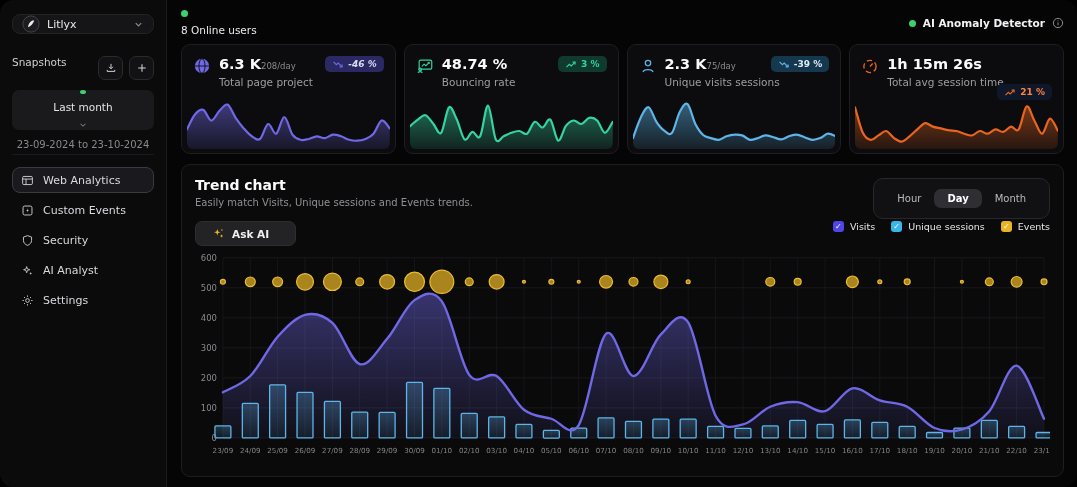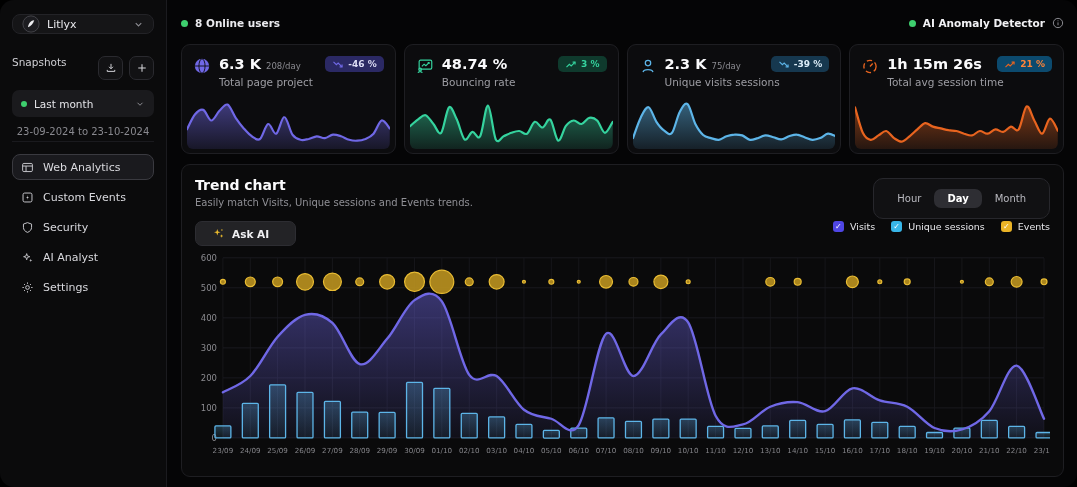--- a/index.html
+++ b/index.html
@@ -14,45 +14,45 @@
                  border-radius:8px; height:20px; padding:0 9px; cursor:pointer; }
   .proj-name { flex:1; font-size:11px; color:#e8e8ec; }
   .chev { color:#8c8c92; display:flex; }
   .create-btn { display:flex; align-items:center; justify-content:center; gap:6px; width:100%; height:28px;
                 margin-top:8px; background:transparent; border:1px solid #242428; border-radius:8px;
                 color:#d9d9de; font-size:10px; cursor:pointer; font-family:inherit; }
   .snap-row { display:flex; margin-top:22px; }
   .snap-label { flex:1; font-size:10.5px; color:#cfcfd4; }
   .icon-btn { width:25px; height:24px; border:1px solid #2a2a2f; background:#121214; border-radius:7px;
               display:flex; align-items:center; justify-content:center; margin-left:6px; cursor:pointer; color:#d5d5da; }
-  .snap-select { display:flex; align-items:center; gap:7px; background:#1a1a1d; border-radius:7px; height:27px;
-                 padding:0 9px; margin-top:10px; cursor:pointer; }
+  .snap-select { display:flex; align-items:center; gap:7px; background:#1a1a1d; border-radius:7px; height:40px;
+                 padding:0 9px; margin-top:10px; cursor:pointer;flex-direction:column; }
   .snap-select .txt { flex:1; font-size:10.5px; color:#e4e4e8; }
   .dot { width:7px; height:7px; border-radius:50%; background:#3ecf6e; display:inline-block; }
   .date-range { text-align:center; font-size:10px; color:#89898f; margin-top:9px; }
   .nav { margin-top:4px; border-top:1px solid #1a1a1e; padding-top:12px; display:flex; flex-direction:column; gap:4px; }
   .nav-item { display:flex; align-items:center; gap:9px; height:26px; padding:0 8px; border-radius:8px;
               border:1px solid transparent; color:#d9d9de; font-size:11px; cursor:pointer; }
   .nav-item.active { background:#1a1a1e; border-color:#3a3a40; }
   .nav-item svg { flex:0 0 auto; }
 
   
   .main { position:absolute; left:168px; right:0; top:0; bottom:0; padding:10px 13px; display:flex; flex-direction:column; }
   .topbar { display:flex; align-items:center; height:26px; margin-bottom:8px; }
-  .online { display:flex; align-items:center; gap:7px; font-size:10.5px; font-weight:700; color:#eaeaee; }
+  .online { display:flex; align-items:flex-start; gap:7px; font-size:10.5px; font-weight:400; color:#eaeaee;flex-direction:column; }
   .spacer { flex:1; }
   .anomaly { display:flex; align-items:center; gap:7px; font-size:10.5px; font-weight:700; color:#f2f2f5; }
   .anomaly .info { color:#9a9aa0; display:flex; cursor:pointer; }
 
   .cards { display:grid; grid-template-columns:repeat(4,1fr); gap:8px; height:110px; margin-bottom:10px; }
   .card { position:relative; background:#0c0c0e; border:1px solid #1e1e22; border-radius:9px; overflow:hidden; }
   .card-head { display:flex; align-items:flex-start; padding:11px 11px 0 11px; gap:8px; }
   .stat-icon { margin-top:1px; }
   .card-col { flex:1; min-width:0; }
-  .value-row { display:flex; align-items:baseline; gap:5px; }
+  .value-row { display:flex; align-items:baseline; }
   .stat-value { font-size:14.5px; font-weight:700; color:#fafafc; white-space:nowrap; }
   .stat-sub { font-size:8.5px; color:#8a8a90; }
   .stat-label { font-size:10.5px; color:#9d9da3; margin-top:4px; white-space:nowrap; }
   .badge { display:flex; align-items:center; gap:4px; font-size:9px; font-weight:600; padding:3px 7px;
            border-radius:5px; white-space:nowrap; }
   .spark-wrap { position:absolute; left:5px; right:5px; bottom:4px; height:52px; border-radius:6px; overflow:hidden; }
   .spark { width:100%; height:100%; display:block; }
 
   .panel { flex:1; background:#0a0a0b; border:1px solid #1e1e22; border-radius:9px; padding:12px 13px 10px;
            display:flex; flex-direction:column; position:relative; }
@@ -191,21 +191,21 @@
                 <path d="M2 10 H18" stroke="#0c0c0e" stroke-width="1"></path>
               </svg>
           </span>
           <div class="card-col">
             <div class="value-row">
               <span class="stat-value">6.3 K</span>
               <span class="stat-sub">208/day</span>
             </div>
             <div class="stat-label">Total page project</div>
           </div>
-          <span class="badge" style="background: rgb(43, 41, 100); color: rgb(220, 220, 244);">
+          <span class="badge" style="background: rgb(43, 41, 100); color: rgb(220, 220, 244); font-style: italic;">
             <svg width="12" height="9" viewBox="0 0 12 10" fill="none" stroke="var(--accent)" stroke-width="1.3">
                 <path d="M1 2 L4.2 5.2 L6.2 3.4 L10.5 7.6"></path>
                 <path d="M7.8 7.6 H10.5 V4.9"></path>
               </svg>
             <span>-46 %</span>
           </span>
         </div>
         <div class="spark-wrap">
             <svg class="spark" viewBox="0 0 200 52" preserveAspectRatio="none">
               <defs>
@@ -303,21 +303,21 @@
                 <circle cx="10" cy="10.5" r="6.8" stroke-dasharray="6 3.2"></circle>
                 <path d="M10 10.5 L13 7.2"></path>
               </svg>
           </span>
           <div class="card-col">
             <div class="value-row">
               <span class="stat-value">1h 15m 26s</span>
             </div>
             <div class="stat-label">Total avg session time</div>
           </div>
-          <span class="badge" style="background: #0c4a6e; color: rgb(255, 132, 56);">
+          <span class="badge" style="background: #0f172a; color: rgb(255, 132, 56); margin-top: 28px;">
             <svg width="12" height="9" viewBox="0 0 12 10" fill="none" stroke="var(--accent)" stroke-width="1.3">
                 <path d="M1 8 L4.2 4.8 L6.2 6.6 L10.5 2.4"></path>
                 <path d="M7.8 2.4 H10.5 V5.1"></path>
               </svg>
             <span>21 %</span>
           </span>
         </div>
         <div class="spark-wrap">
             <svg class="spark" viewBox="0 0 200 52" preserveAspectRatio="none">
               <defs>

